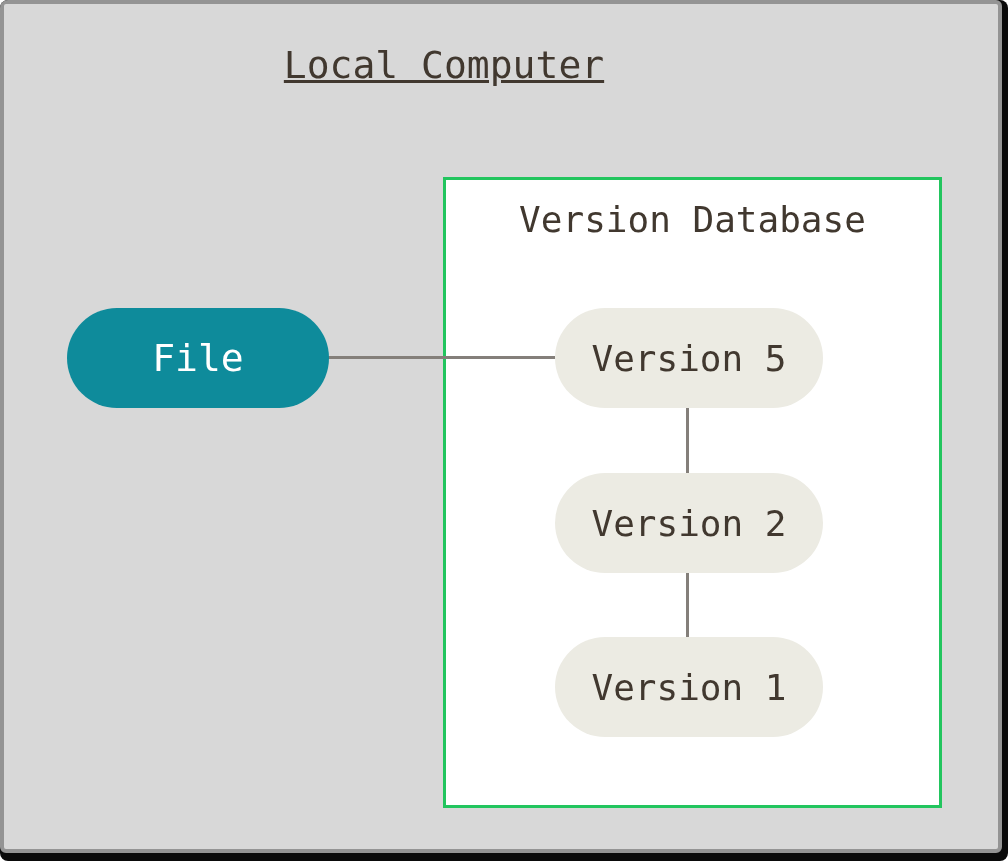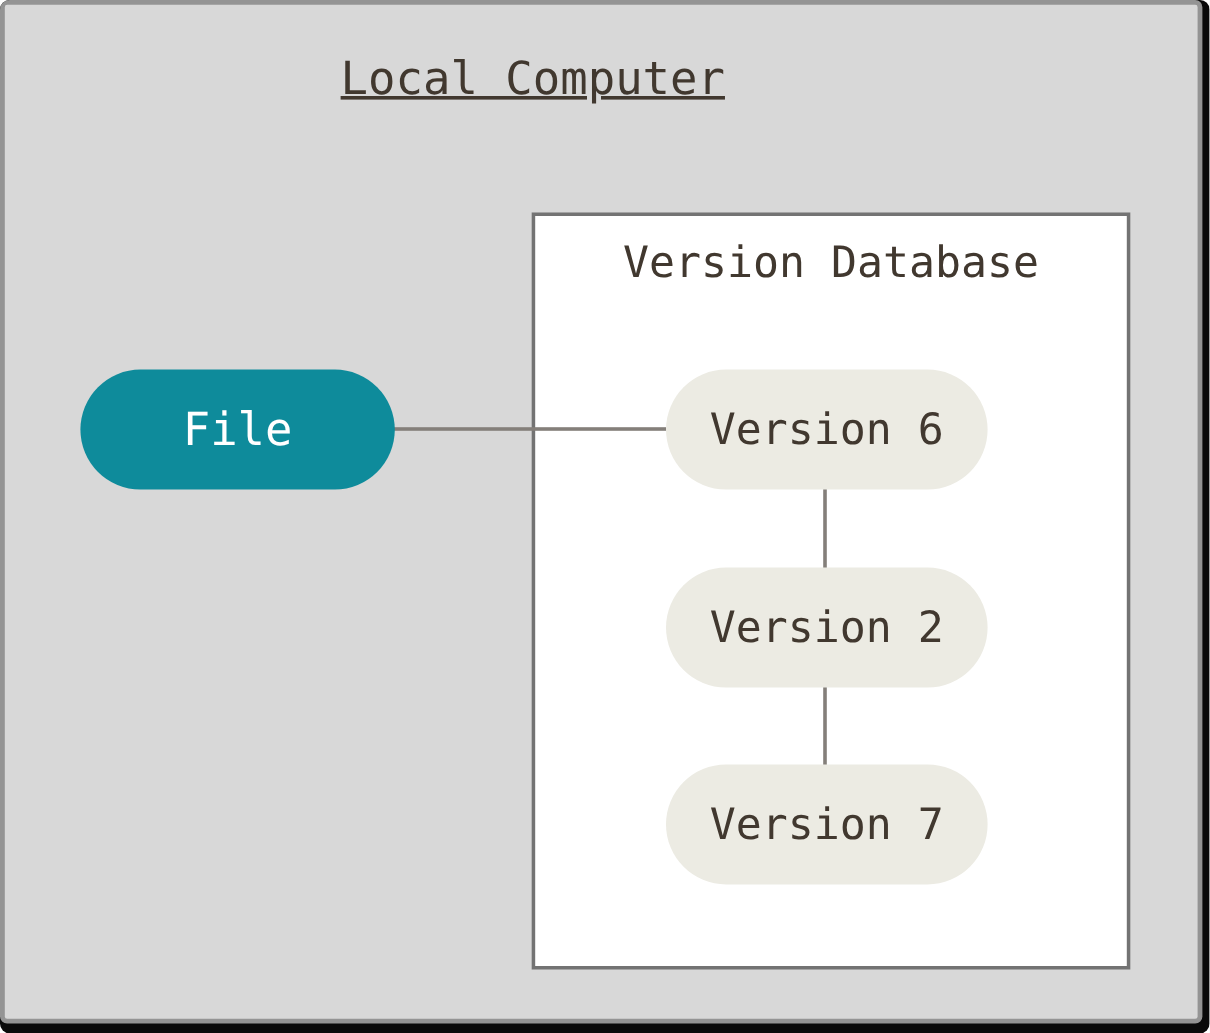--- a/index.html
+++ b/index.html
@@ -72,21 +72,21 @@
     width: 232px; height: 3px;
     background: #847f7a;
     z-index: 2;
   }
 
   .vdb-box {
     position: absolute;
     left: 443px; top: 177px;
     width: 499px; height: 631px;
     background: #ffffff;
-    border: 3px solid #737373;
+    border: 3px solid #22c55e;
     z-index: 1;
   }
 
   .vdb-title {
     position: absolute;
     left: 0; top: 18px;
     width: 493px;
     text-align: center;
     font-size: 36px;
     line-height: 44px;
@@ -128,24 +128,24 @@
     <span>File</span>
   </div>
 
   <div class="vdb-box">
     <div class="vdb-title">Version Database</div>
 
     <div class="connector-v connector-v3-v2"></div>
     <div class="connector-v connector-v2-v1"></div>
 
     <div class="pill version-pill version-3">
-      <span>Version 6</span>
+      <span>Version 5</span>
     </div>
     <div class="pill version-pill version-2">
       <span>Version 2</span>
     </div>
     <div class="pill version-pill version-1">
-      <span>Version 7</span>
+      <span>Version 1</span>
     </div>
   </div>
 
   <div class="connector-h"></div>
 </div>
 
 </body></html>

